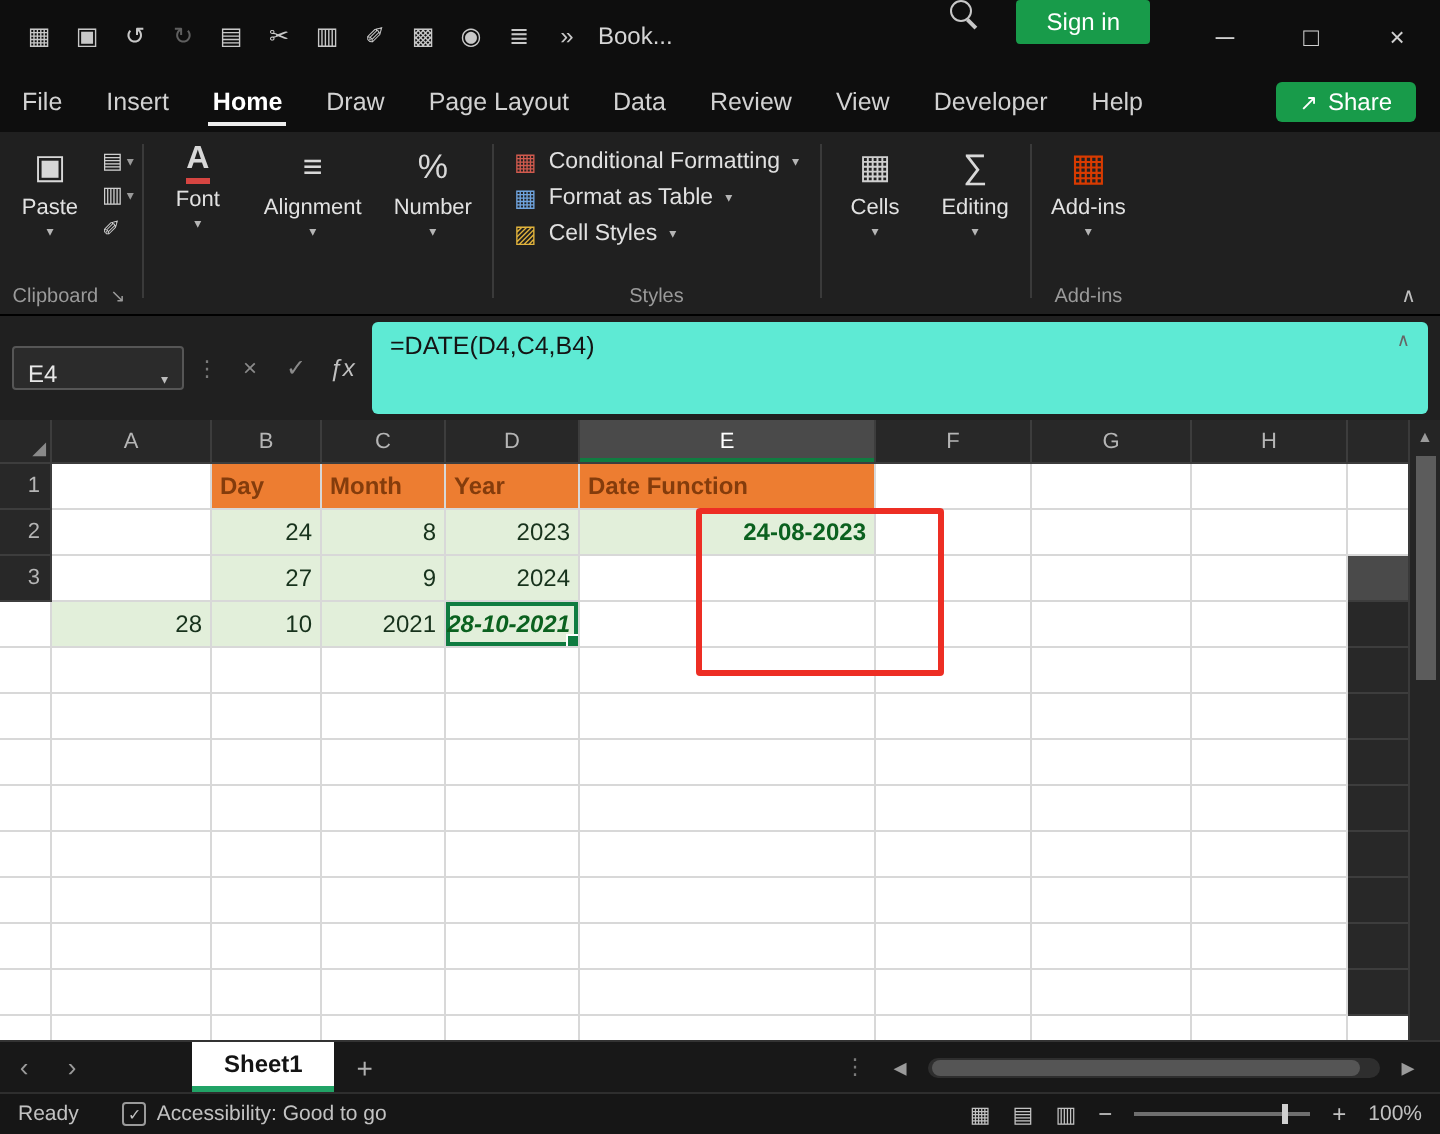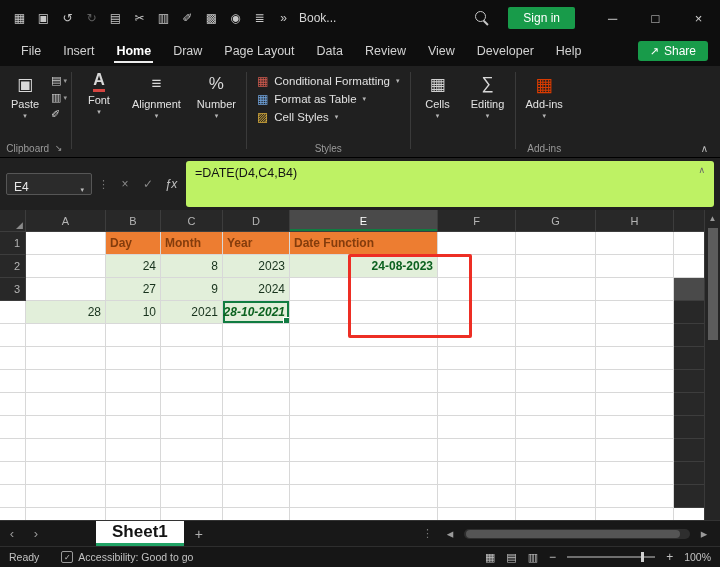--- a/index.html
+++ b/index.html
@@ -5,30 +5,30 @@
   *{box-sizing:border-box;margin:0;padding:0;font-family:"Liberation Sans","DejaVu Sans",sans-serif;}
   html,body{width:720px;height:567px;background:#000;overflow:hidden;}
   .app{width:720px;height:567px;display:flex;flex-direction:column;background:#fff;position:relative;overflow:hidden;}
 
   
   .titlebar{height:36px;background:var(--titlebar-bg,#0e0e0e);display:flex;align-items:center;color:#cfcfcf;flex:none;}
   .tb-icons{display:flex;align-items:center;gap:1px;padding-left:8px;}
   .tb-icon{width:23px;height:24px;display:flex;align-items:center;justify-content:center;font-size:12px;color:#c8c8c8;}
   .tb-icon.dim{color:#5f5f5f;}
   .tb-title{font-size:12px;color:#d6d6d6;margin-left:4px;white-space:nowrap;}
-  .tb-right{margin-left:auto;display:flex;align-items:center;height:100%;}
+  .tb-right{margin-left:auto;display:flex;align-items:flex-start;height:100%;}
   .search-icon{width:15px;height:15px;position:relative;margin-right:18px;}
   .search-icon::before{content:"";position:absolute;width:9px;height:9px;border:1.5px solid #c8c8c8;border-radius:50%;left:0;top:0;}
   .search-icon::after{content:"";position:absolute;width:6px;height:1.5px;background:#c8c8c8;transform:rotate(45deg);left:8px;top:11px;}
   .signin-btn{background:var(--button-green,#189B4A);color:#fff;font-size:12px;padding:4px 15px;border-radius:2px;margin-right:16px;cursor:default;}
   .win-btn{width:43px;height:36px;display:flex;align-items:center;justify-content:center;font-size:13px;color:#d0d0d0;}
 
   
   .menubar{height:30px;background:var(--titlebar-bg,#0e0e0e);display:flex;align-items:center;flex:none;}
-  .menu-items{display:flex;height:100%;padding-left:10px;text-align:right;}
+  .menu-items{display:flex;height:100%;text-align:right;}
   .menu-item{padding:0 11px;font-size:12.5px;color:#d2d2d2;display:flex;align-items:center;height:100%;position:relative;white-space:nowrap;}
   .menu-item.active{color:#fff;font-weight:700;}
   .menu-item.active::after{content:"";position:absolute;left:9px;right:9px;bottom:3px;height:2px;background:#ededed;}
   .share-btn{margin-left:auto;margin-right:12px;background:var(--button-green,#189B4A);color:#fff;font-size:12px;padding:3px 12px;border-radius:3px;display:flex;gap:5px;align-items:center;}
   .share-btn .sic{font-size:11px;}
 
   
   .ribbon{height:92px;background:var(--ribbon-bg,#202020);flex:none;display:flex;position:relative;border-bottom:1px solid #000;}
   .rgroup{display:flex;flex-direction:column;padding:3px 2px 0;}
   .rgbody{flex:1;display:flex;align-items:flex-start;gap:3px;}
@@ -54,21 +54,21 @@
   .ribbon-collapse{position:absolute;right:12px;bottom:3px;font-size:10px;color:#bdbdbd;}
 
   
   .formulabar{height:52px;background:var(--ribbon-bg,#202020);flex:none;display:flex;align-items:stretch;padding:3px 6px;}
   .fb-left{display:flex;align-items:center;gap:3px;}
   .namebox{width:86px;height:22px;background:#2b2b2b;border:1px solid #565656;border-radius:2px;color:#e8e8e8;font-size:12px;display:flex;align-items:flex-end;padding:0 7px;}
   .nb-caret{margin-left:auto;font-size:7px;color:#bdbdbd;}
   .fb-dots{color:#7a7a7a;font-size:11px;padding:0 3px;}
   .fb-btn{width:20px;text-align:center;font-size:12px;color:#8a8a8a;}
   .fb-fx{font-style:italic;color:#c0c0c0;}
-  .fb-input{flex:1;background:#bef264;border-radius:3px;margin-left:5px;position:relative;color:#141414;font-size:12.5px;padding:5px 9px;}
+  .fb-input{flex:1;background:#5eead4;border-radius:3px;margin-left:5px;position:relative;color:#141414;font-size:12.5px;padding:5px 9px;}
   .fb-collapse{position:absolute;right:9px;top:4px;color:#666;font-size:9px;}
 
   
   .grid-wrap{flex:1;display:flex;position:relative;background:#fff;overflow:hidden;}
   .grid{flex:1;display:grid;grid-template-rows:22px repeat(13,23px);overflow:hidden;background:#fff;}
   .gh{background:#282828;color:#b5b5b5;font-size:11px;display:flex;align-items:center;justify-content:center;border-right:1px solid #3d3d3d;border-bottom:1px solid #3d3d3d;}
   .gh.rowh{justify-content:flex-end;padding-right:5px;}
   .gh.selcol{background:#4a4a4a;color:#fff;box-shadow:inset 0 -2px 0 var(--accent-green,#107C41);}
   .gh.selrow{background:#4a4a4a;color:#fff;box-shadow:inset -2px 0 0 var(--accent-green,#107C41);}
   .gh.corner{align-items:flex-end;justify-content:flex-end;padding:0 2px 1px 0;color:#8a8a8a;font-size:9px;}
@@ -79,21 +79,21 @@
   .cell.selcell{box-shadow:inset 0 0 0 2px var(--accent-green,#107C41);position:relative;z-index:2;font-style:italic;}
   .cell.selcell::after{content:"";position:absolute;right:0;bottom:0;width:5px;height:5px;background:var(--accent-green,#107C41);border-left:1px solid #fff;border-top:1px solid #fff;}
   .red-annot{position:absolute;left:348px;top:44px;width:124px;height:84px;border:3px solid var(--annotation-red,#ED2E24);border-radius:2px;pointer-events:none;z-index:5;}
   .vscroll{width:16px;background:#252525;border-left:1px solid #3a3a3a;display:flex;flex-direction:column;align-items:center;flex:none;}
   .vs-arrow{height:16px;width:100%;display:flex;align-items:center;justify-content:center;color:#9a9a9a;font-size:8px;}
   .vs-thumb{width:10px;height:112px;background:#5c5c5c;margin-top:2px;}
 
   
   .sheetbar{height:26px;background:#181818;border-top:1px solid #333;display:flex;align-items:center;flex:none;color:#b5b5b5;}
   .nav-arrow{width:24px;text-align:center;font-size:13px;color:#9a9a9a;}
-  .sheet-tab{margin-left:48px;height:100%;background:#fff;color:#141414;font-size:17px;font-weight:700;display:flex;align-items:center;padding:0 16px;border-bottom:3px solid var(--tab-underline,#21A366);}
+  .sheet-tab{margin-left:48px;height:100%;background:#fff;color:#141414;font-size:12px;font-weight:700;display:flex;align-items:center;padding:0 16px;border-bottom:3px solid var(--tab-underline,#21A366);}
   .add-sheet{width:30px;text-align:center;font-size:14px;color:#b0b0b0;}
   .hscroll{margin-left:auto;display:flex;align-items:center;gap:2px;padding-right:4px;}
   .hs-track{width:226px;height:10px;background:#2e2e2e;border-radius:5px;position:relative;}
   .hs-thumb{position:absolute;left:2px;top:1px;height:8px;width:214px;background:#555;border-radius:4px;}
 
   
   .statusbar{height:21px;background:#161616;border-top:1px solid #2e2e2e;display:flex;align-items:center;font-size:10.5px;color:#c2c2c2;flex:none;padding:0 9px;}
   .acc-wrap{display:flex;align-items:center;gap:5px;margin-left:22px;}
   .acc-icon{width:12px;height:12px;border:1px solid #9a9a9a;border-radius:2px;font-size:8px;display:flex;align-items:center;justify-content:center;color:#c2c2c2;}
   .sb-right{margin-left:auto;display:flex;align-items:center;gap:11px;}

